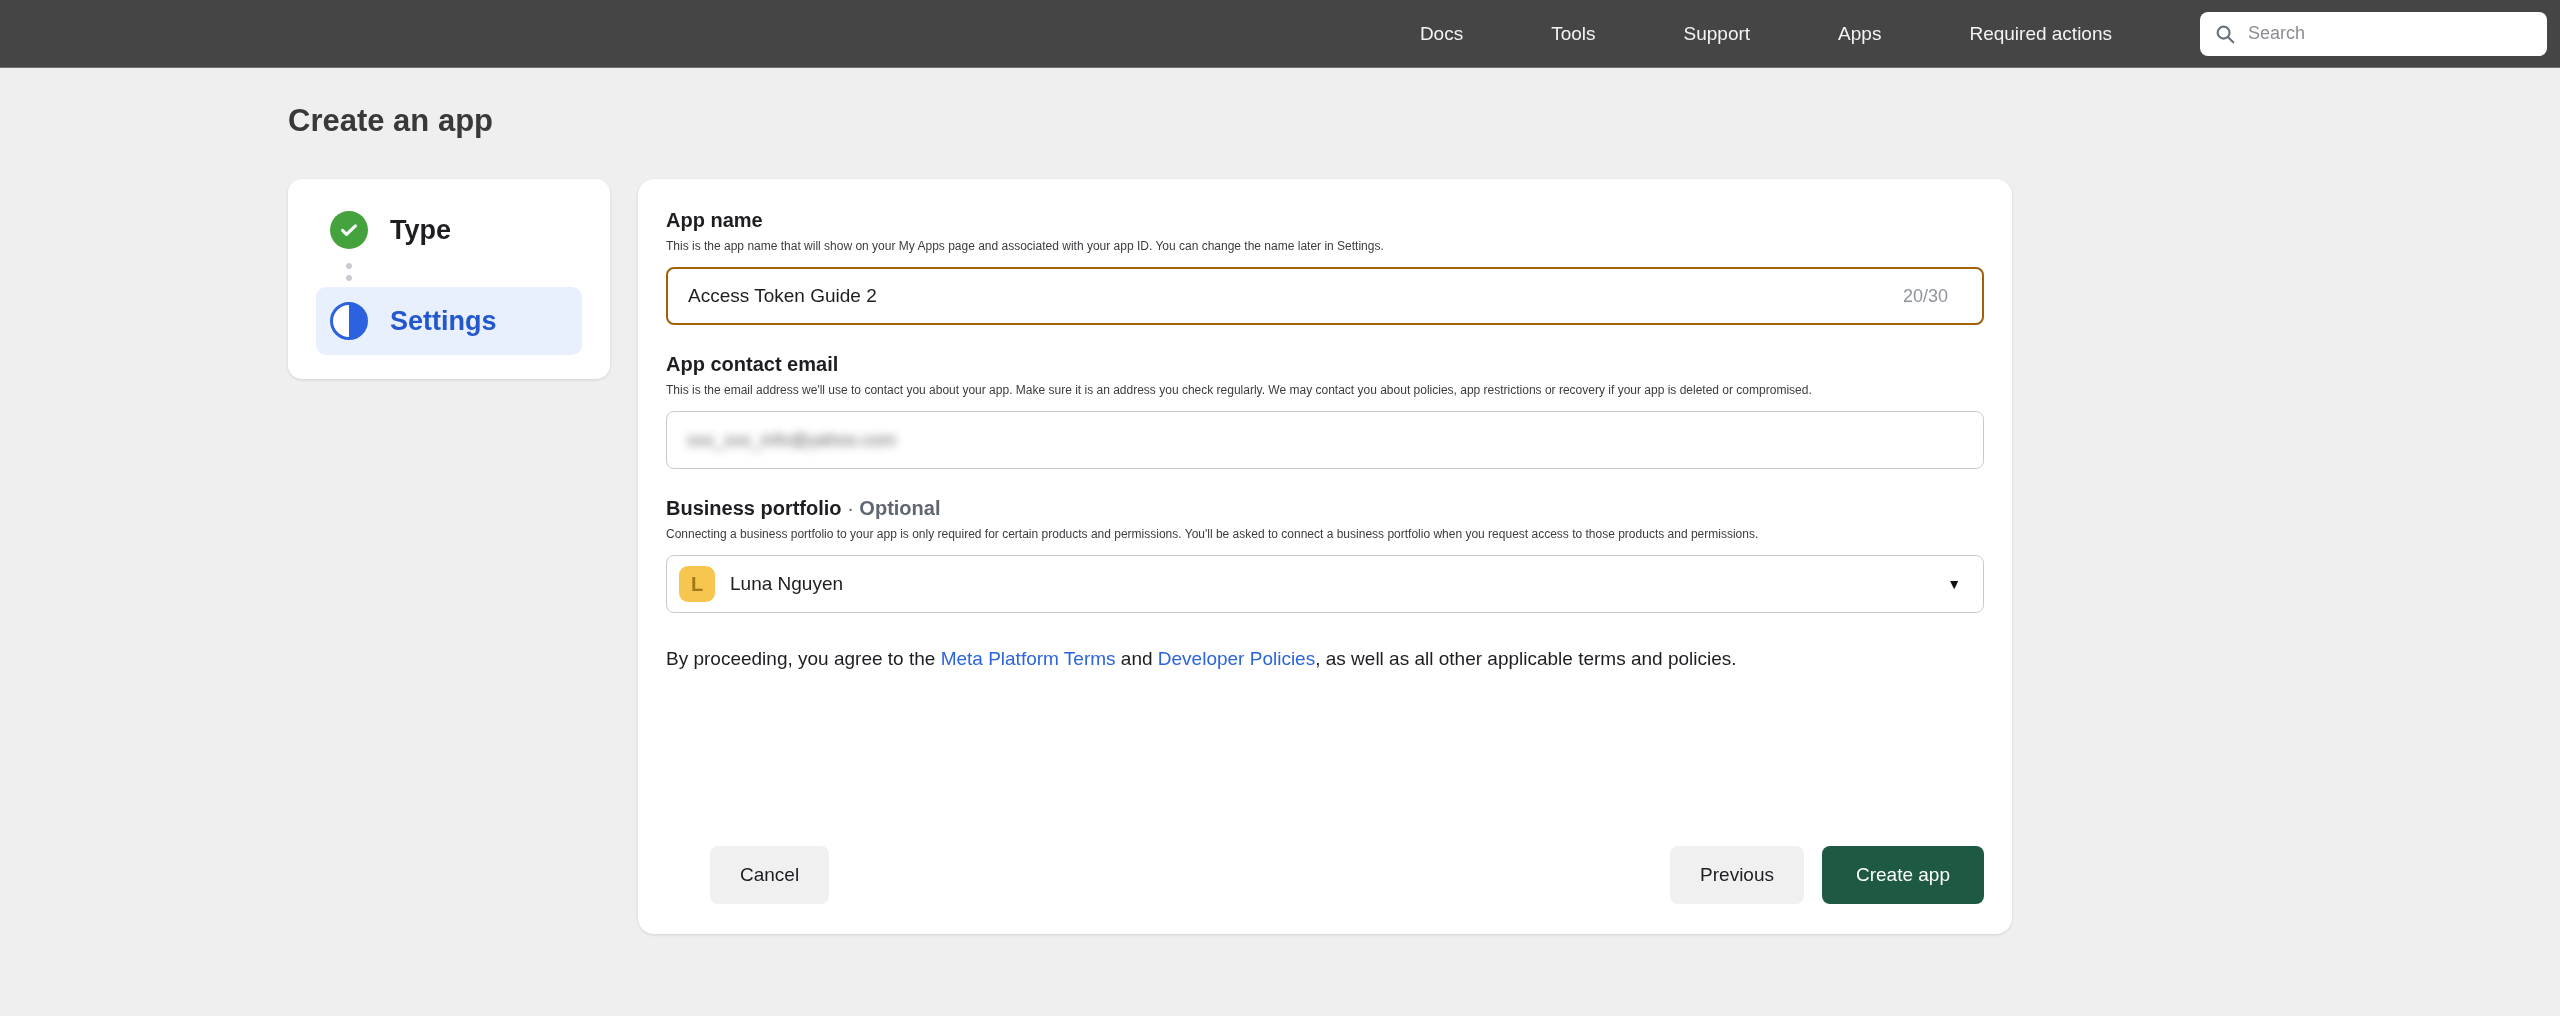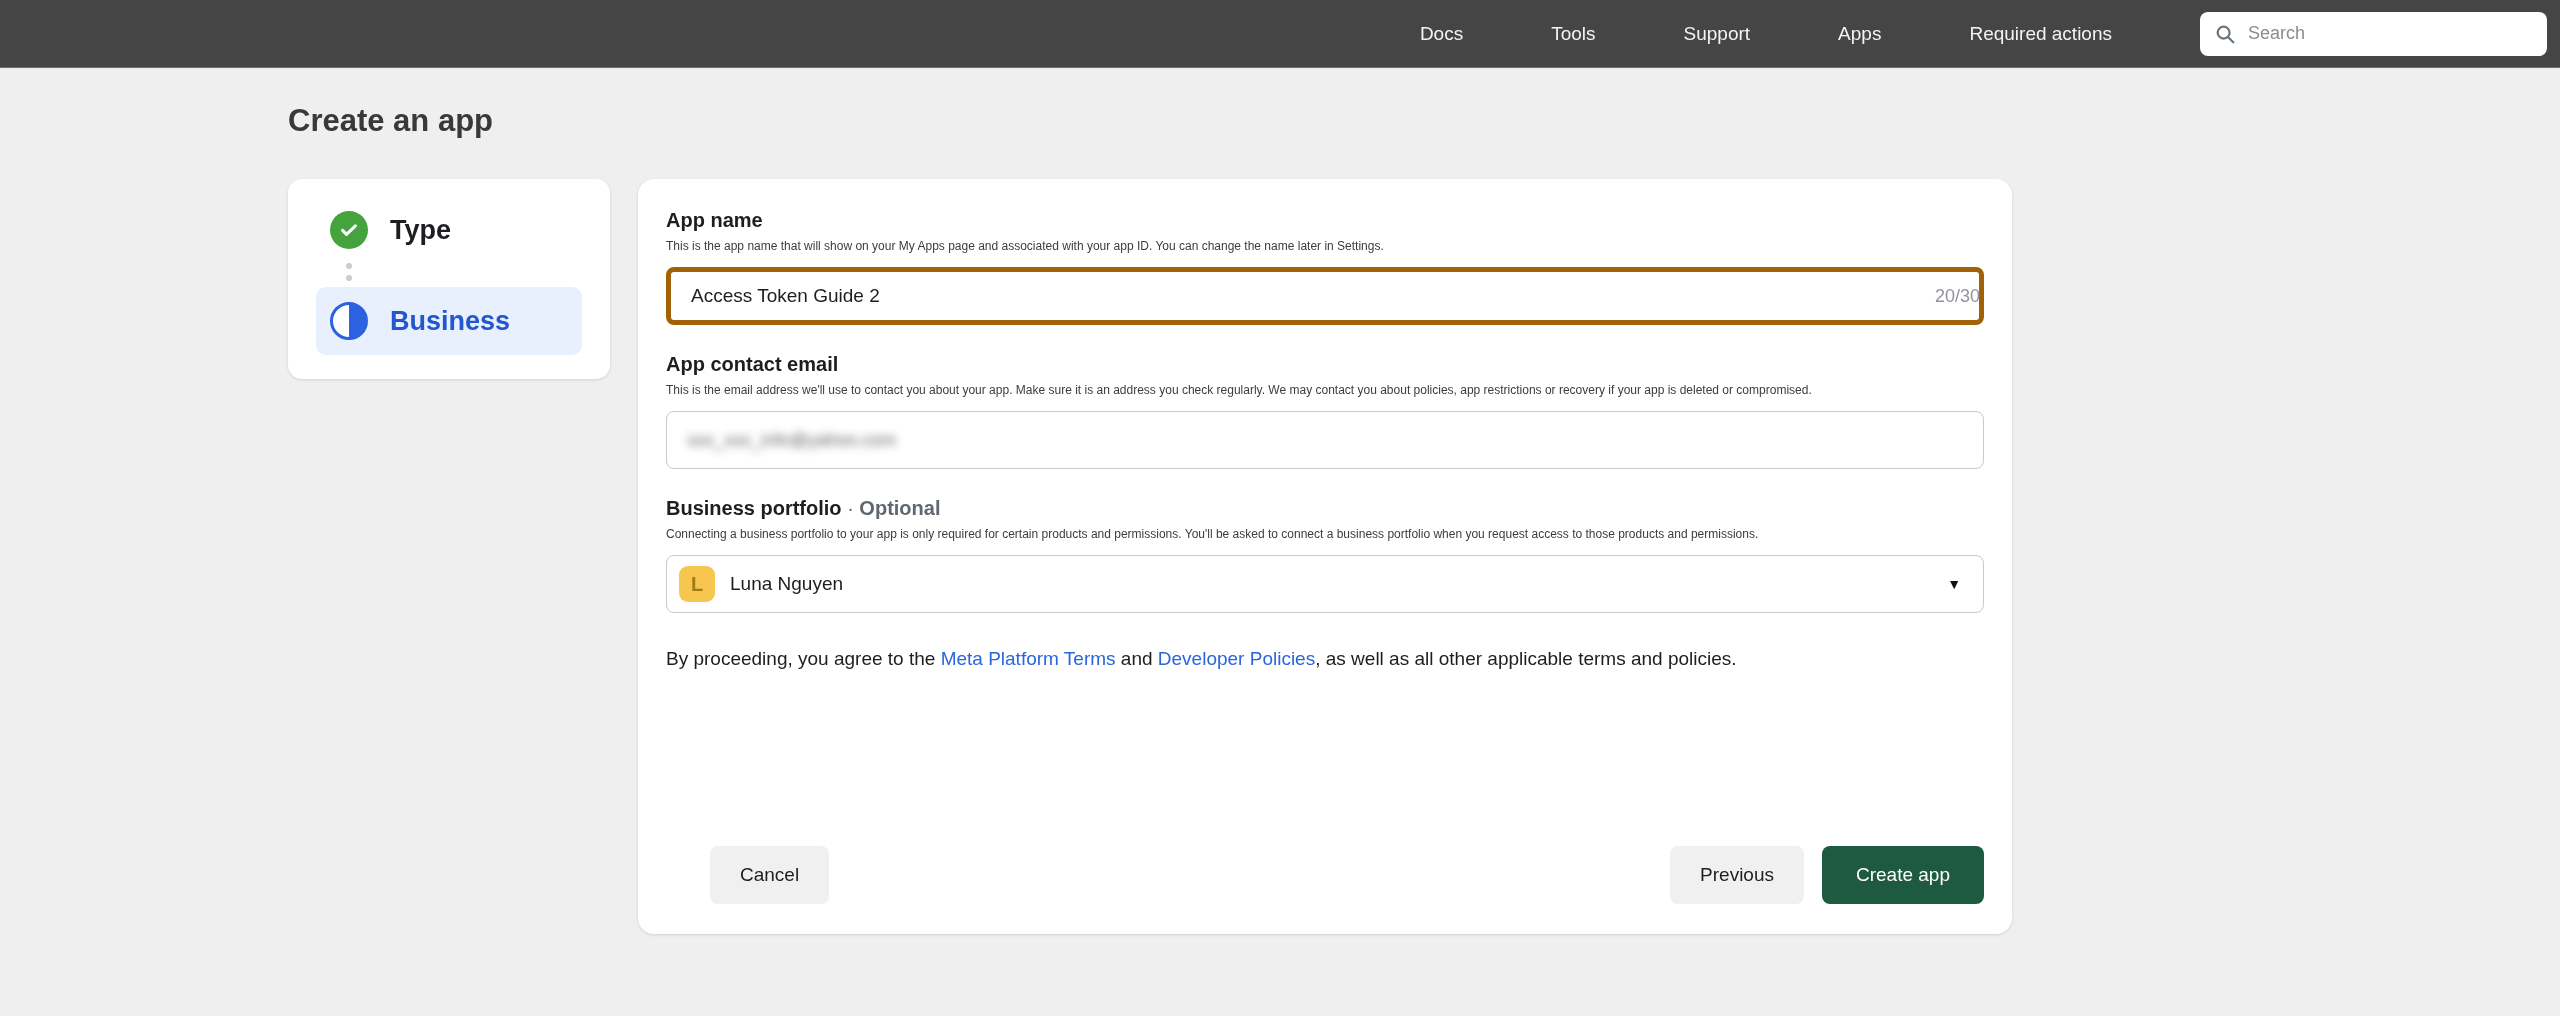--- a/index.html
+++ b/index.html
@@ -73,26 +73,26 @@
     display: flex; flex-direction: column;
   }
   .section { margin-bottom: 28px; }
   .section h2 { font-size: 20px; font-weight: bold; color: #1c1e21; margin-bottom: 6px; }
   .section h2 .sep { color: #606770; font-weight: normal; }
   .section h2 .optional { color: #606770; font-weight: bold; }
   .section .desc { font-size: 12px; line-height: 1.42; color: #3a3d40; margin-bottom: 12px; max-width: 1320px; }
 
   .text-field-wrap { position: relative; }
   .text-field {
-    width: 100%; height: 58px; border: 5px solid #a16207; border-radius: 8px;
+    width: 100%; height: 58px; border: 2px solid #a16207; border-radius: 8px;
     font-size: 19px; color: #1c1e21; padding: 0 110px 0 20px;
     font-family: "Liberation Sans", sans-serif; outline: none; background: #fff;
   }
   .char-counter {
-    position: absolute; right: 4px; top: 50%; transform: translateY(-50%);
+    position: absolute; right: 36px; top: 50%; transform: translateY(-50%);
     font-size: 18px; color: #90949c;
   }
   .field-like {
     width: 100%; height: 58px; border: 1px solid #c8cad0; border-radius: 8px;
     display: flex; align-items: center; padding: 0 20px; background: #fff; cursor: text;
   }
   .obscured { filter: blur(4px); opacity: .8; font-size: 18px; color: #3a3d40; }
 
   .select-field {
     width: 100%; height: 58px; border: 1px solid #c8cad0; border-radius: 8px;
@@ -149,21 +149,21 @@
         </svg>
       </span>
       <span class="step-label">Type</span>
     </div>
     <div class="connector">
         <i></i>
         <i></i>
       </div>
     <div class="step-row current">
       <span class="half-circle"></span>
-      <span class="step-label">Business</span>
+      <span class="step-label">Settings</span>
     </div>
   </aside>
 
   <main class="card form-card">
 
     <section class="section">
       <h2>App name</h2>
       <p class="desc">This is the app name that will show on your My Apps page and associated with your app ID. You can change the name later in Settings.</p>
       <div class="text-field-wrap">
         <input class="text-field" type="text" value="Access Token Guide 2" style="">

